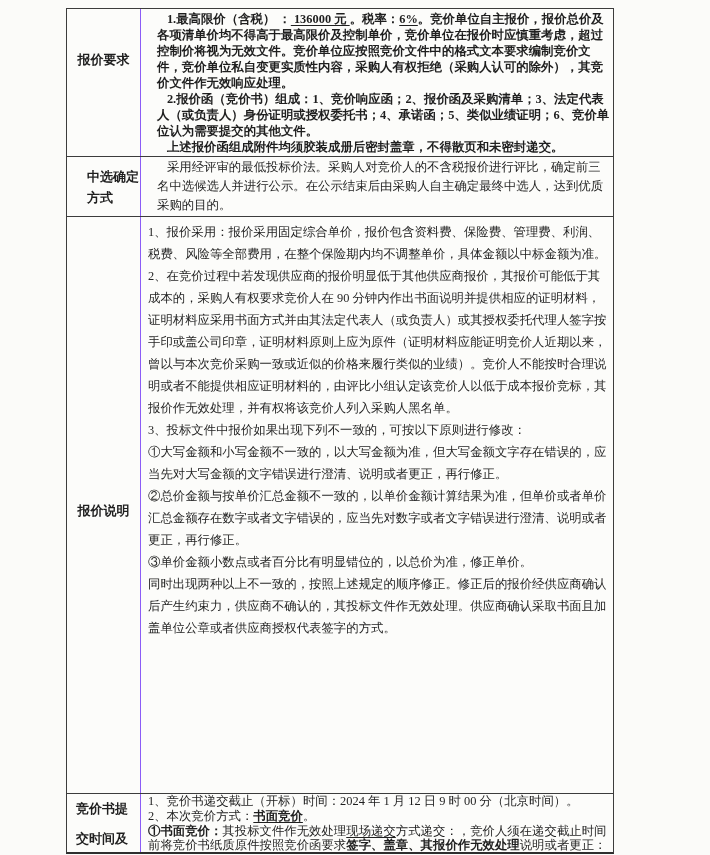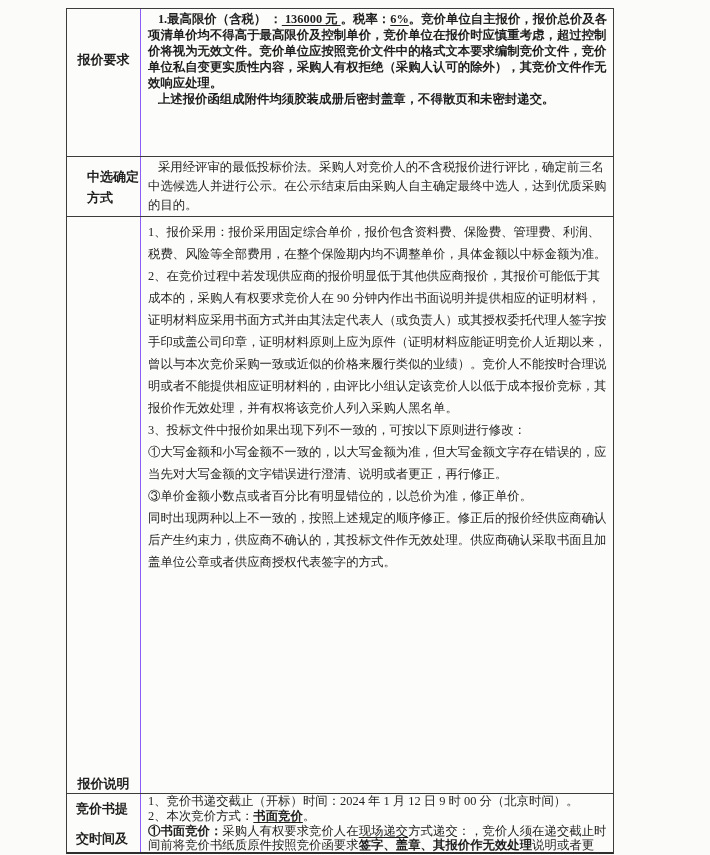--- a/index.html
+++ b/index.html
@@ -27,49 +27,50 @@
   .row4 { height:59px; }
 
   .label-cell {
     border-right:1px solid #8b5cf6;
     font-weight:bold; font-size:13px;
     display:flex; flex-direction:column; justify-content:center;
     text-align:center;
   }
   .row1 .label-cell { padding-bottom:46px; }
   .row2 .label-cell { text-align:left; padding-left:8px; line-height:21px; justify-content:center;margin-left:12px; }
-  .row3 .label-cell { justify-content:flex-end; padding-top:11px; }
+  .row3 .label-cell { justify-content:center; padding-top:11px; }
   .row4 .label-cell { text-align:left; padding-left:9px; line-height:30px; }
 
   .content-cell {
     padding:0 2px 0 7px;
     font-size:12.4px;
     overflow:hidden;
   }
   .row1 .content-cell { line-height:16px; padding-top:2px; font-weight:bold; }
   .row2 .content-cell { line-height:19px; padding-top:1px; }
   .row3 .content-cell { line-height:22px; padding-top:4px; }
   .row4 .content-cell { line-height:14.8px; padding-top:0; }
 
-  p.ind { text-indent:0.8em; }
+  p.ind { text-indent:0.8em;margin-left:9px; }
   .b { font-weight:bold; }
   .u { text-decoration:underline; text-underline-offset:2px; }
 </style>
 </head>
 <body>
 
 <div class="page">
   <div class="doc-table">
 
     <div class="row row1">
       <div class="label-cell">
         <span>报价要求</span>
       </div>
       <div class="content-cell">
         <p class="ind"><span>1.最高限价（含税） ：</span><span class="u">&nbsp;136000 元&nbsp;</span><span>。税率：</span><span class="u">6%</span><span>。竞价单位自主报价，报价总价及各项清单价均不得高于最高限价及控制单价，竞价单位在报价时应慎重考虑，超过控制价将视为无效文件。竞价单位应按照竞价文件中的格式文本要求编制竞价文件，竞价单位私自变更实质性内容，采购人有权拒绝（采购人认可的除外），其竞价文件作无效响应处理。</span></p>
+        <p class="ind"><span>2.报价函（竞价书）组成：1、竞价响应函；2、报价函及采购清单；3、法定代表人（或负责人）身份证明或授权委托书；4、承诺函；5、类似业绩证明；6、竞价单位认为需要提交的其他文件。</span></p>
         <p class="ind"><span>上述报价函组成附件均须胶装成册后密封盖章，不得散页和未密封递交。</span></p>
       </div>
     </div>
 
     <div class="row row2">
       <div class="label-cell">
         <span>中选确定方式</span>
       </div>
       <div class="content-cell">
         <p class="ind"><span>采用经评审的最低投标价法。采购人对竞价人的不含税报价进行评比，确定前三名中选候选人并进行公示。在公示结束后由采购人自主确定最终中选人，达到优质采购的目的。</span></p>
@@ -78,30 +79,31 @@
 
     <div class="row row3">
       <div class="label-cell">
         <span>报价说明</span>
       </div>
       <div class="content-cell">
         <p><span>1、报价采用：报价采用固定综合单价，报价包含资料费、保险费、管理费、利润、税费、风险等全部费用，在整个保险期内均不调整单价，具体金额以中标金额为准。</span></p>
         <p><span>2、在竞价过程中若发现供应商的报价明显低于其他供应商报价，其报价可能低于其成本的，采购人有权要求竞价人在 90 分钟内作出书面说明并提供相应的证明材料，证明材料应采用书面方式并由其法定代表人（或负责人）或其授权委托代理人签字按手印或盖公司印章，证明材料原则上应为原件（证明材料应能证明竞价人近期以来，曾以与本次竞价采购一致或近似的价格来履行类似的业绩）。竞价人不能按时合理说明或者不能提供相应证明材料的，由评比小组认定该竞价人以低于成本报价竞标，其报价作无效处理，并有权将该竞价人列入采购人黑名单。</span></p>
         <p><span>3、投标文件中报价如果出现下列不一致的，可按以下原则进行修改：</span></p>
         <p><span>①大写金额和小写金额不一致的，以大写金额为准，但大写金额文字存在错误的，应当先对大写金额的文字错误进行澄清、说明或者更正，再行修正。</span></p>
+        <p><span>②总价金额与按单价汇总金额不一致的，以单价金额计算结果为准，但单价或者单价汇总金额存在数字或者文字错误的，应当先对数字或者文字错误进行澄清、说明或者更正，再行修正。</span></p>
         <p><span>③单价金额小数点或者百分比有明显错位的，以总价为准，修正单价。</span></p>
         <p><span>同时出现两种以上不一致的，按照上述规定的顺序修正。修正后的报价经供应商确认后产生约束力，供应商不确认的，其投标文件作无效处理。供应商确认采取书面且加盖单位公章或者供应商授权代表签字的方式。</span></p>
       </div>
     </div>
 
     <div class="row row4">
       <div class="label-cell">
         <span>竞价书提交时间及竞价</span>
       </div>
       <div class="content-cell">
         <p><span>1、竞价书递交截止（开标）时间：2024 年 1 月 12 日 9 时 00 分（北京时间）。</span></p>
         <p><span>2、本次竞价方式：</span><span class="b u">书面竞价</span><span>。</span></p>
-        <p><span class="b">①书面竞价：</span><span>采购人有权要求竞价人在</span><span class="u">现场递交</span><span>方式递交：，竞价人须在递交截止时间前将竞价书纸质原件按照竞价函要求</span><span class="b">签字、盖章、其报价作无效处理</span><span>说明或者更正：</span></p>
+        <p><span class="b">①书面竞价：</span><span>其投标文件作无效处理</span><span class="u">现场递交</span><span>方式递交：，竞价人须在递交截止时间前将竞价书纸质原件按照竞价函要求</span><span class="b">签字、盖章、其报价作无效处理</span><span>说明或者更正：</span></p>
       </div>
     </div>
 
   </div>
 </div>
 
 </body></html>

